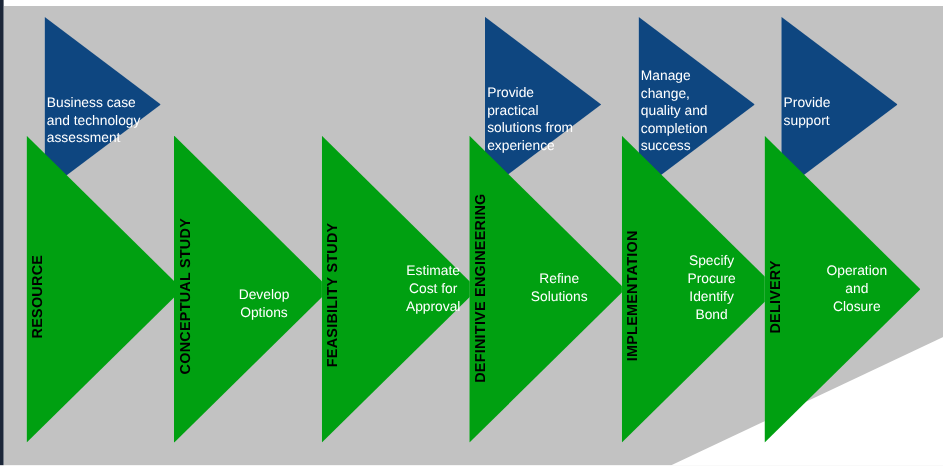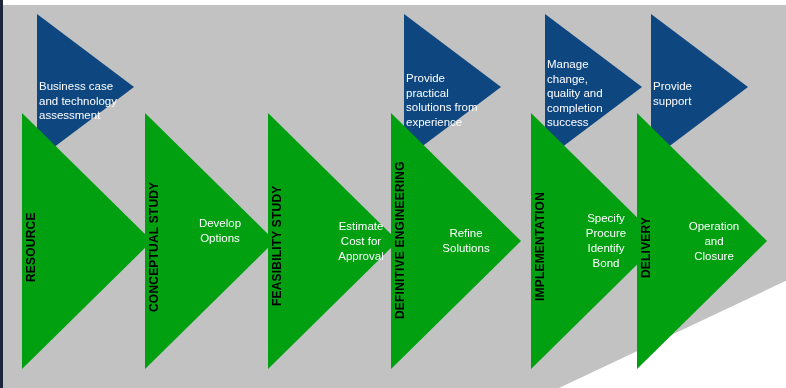--- a/index.html
+++ b/index.html
@@ -110,21 +110,21 @@
       <div class="blue-label" style="left:39px;top:79px;width:82px;">Business case
 and technology
 assessment</div>
 
       <div class="green-tri" style="left:22px;top:113px;width:130px;height:256px;"></div>
       <div class="phase-name" style="left:24px;top:195px;height:104px;">RESOURCE</div>
     </div>
 
     <div class="stage-group" style="left:0px;width:290px;">
       <div class="green-tri" style="left:145px;top:113px;width:130px;height:256px;"></div>
-      <div class="green-label" style="left:183px;top:216px;width:74px;">Develop
+      <div class="green-label" style="left:183px;top:239px;width:74px;">Develop
 Options</div>
       <div class="phase-name" style="left:147px;top:180px;height:134px;">CONCEPTUAL STUDY</div>
     </div>
 
     <div class="stage-group" style="left:0px;width:415px;">
       <div class="green-tri" style="left:268px;top:113px;width:130px;height:256px;"></div>
       <div class="green-label" style="left:324px;top:219px;width:74px;">Estimate
 Cost for
 Approval</div>
       <div class="phase-name" style="left:270px;top:182px;height:128px;">FEASIBILITY STUDY</div>
@@ -136,21 +136,21 @@
 practical
 solutions from
 experience</div>
 
       <div class="green-tri" style="left:391px;top:113px;width:130px;height:256px;"></div>
       <div class="green-label" style="left:429px;top:226px;width:74px;text-align:center;">Refine
 Solutions</div>
       <div class="phase-name" style="left:393px;top:177px;height:142px;">DEFINITIVE ENGINEERING</div>
     </div>
 
-    <div class="stage-group" style="left:17px;width:660px;">
+    <div class="stage-group" style="left:4px;width:660px;">
       <div class="blue-tri" style="left:528px;top:14px;width:97px;height:146px;"></div>
       <div class="blue-label" style="left:530px;top:57px;width:86px;">Manage
 change,
 quality and
 completion
 success</div>
 
       <div class="green-tri" style="left:514px;top:113px;width:130px;height:256px;"></div>
       <div class="green-label" style="left:552px;top:211px;width:74px;">Specify
 Procure

